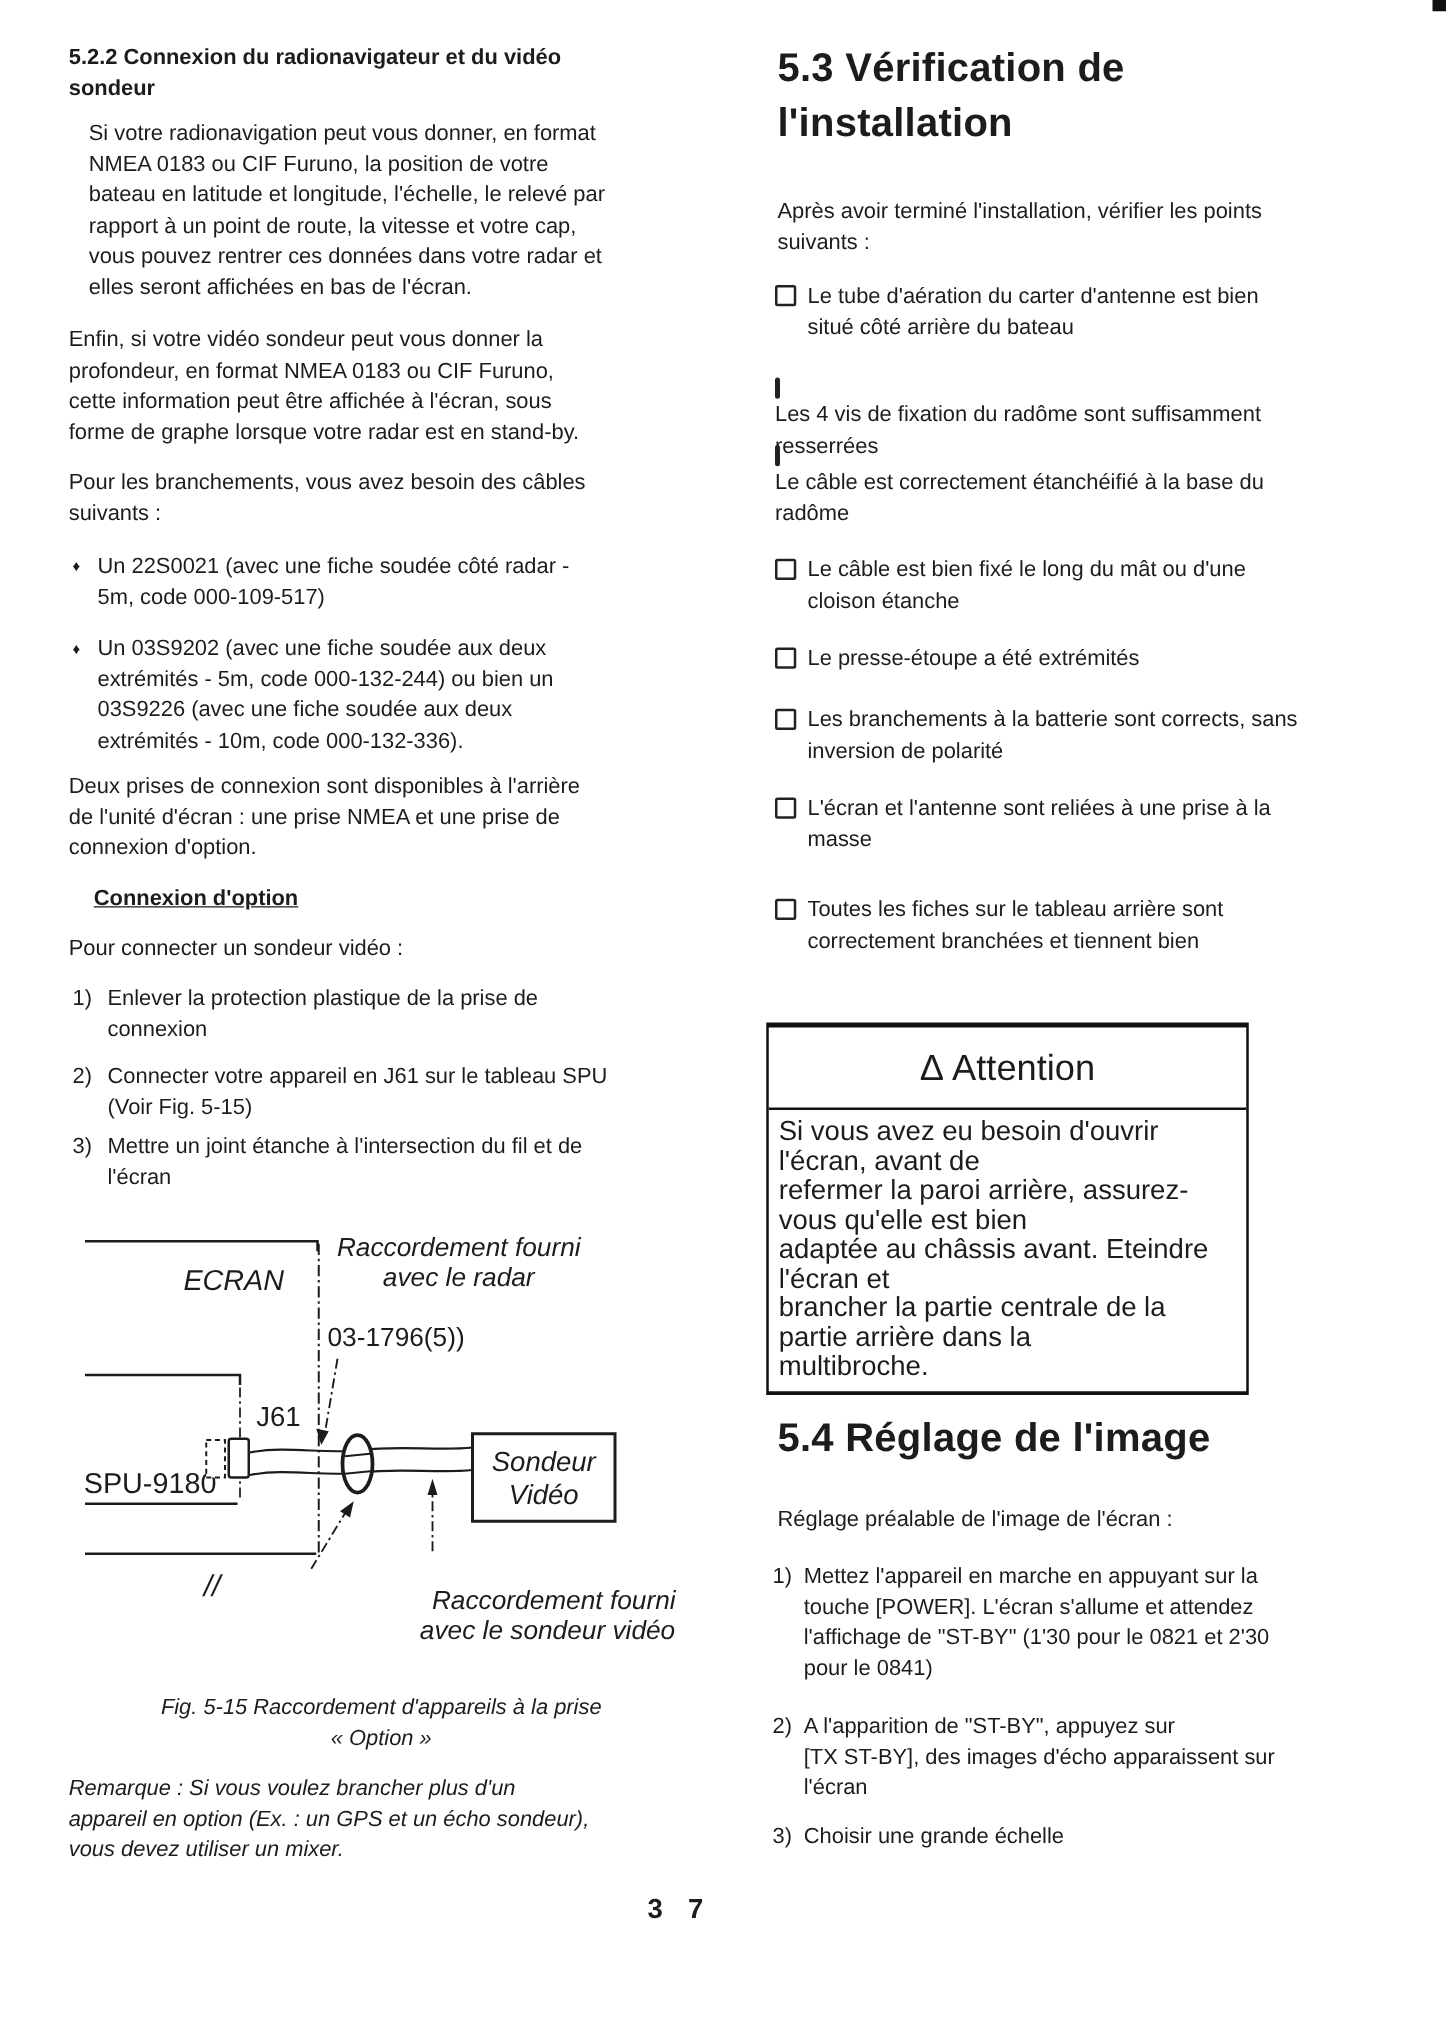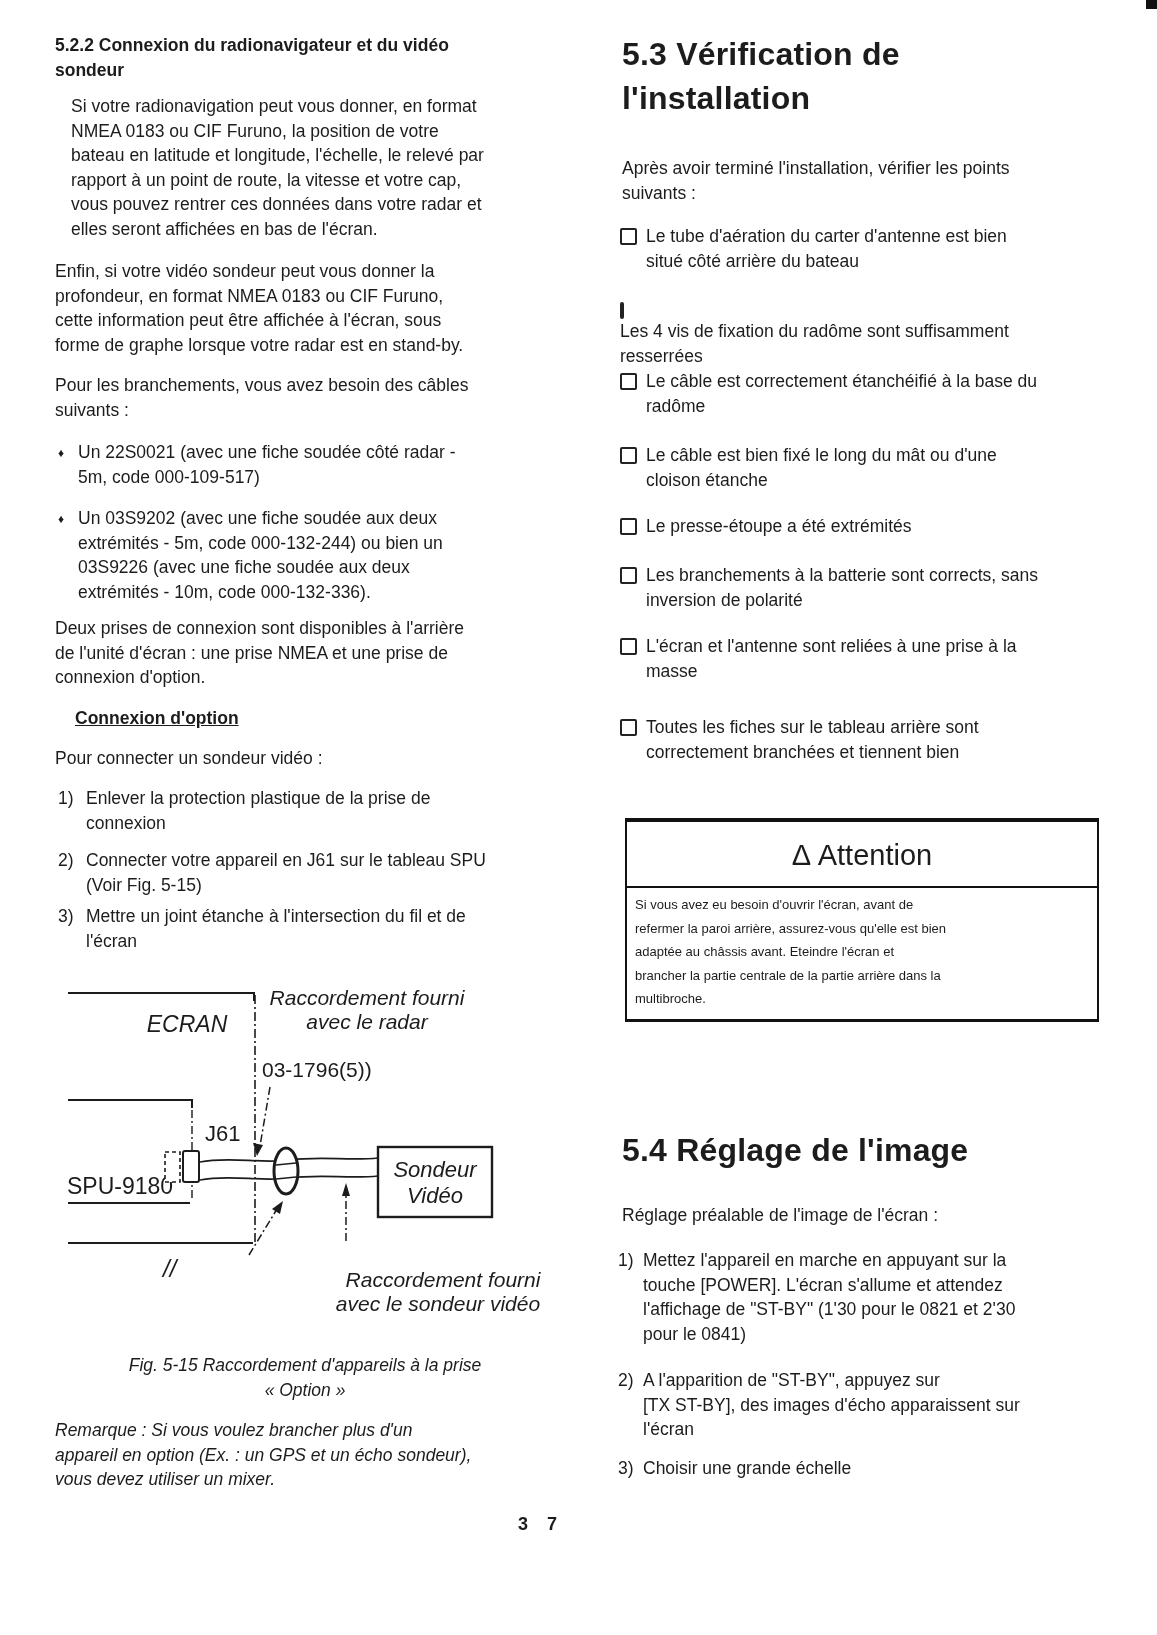--- a/index.html
+++ b/index.html
@@ -13,27 +13,27 @@
   .italic{font-style:italic;}
   .center{text-align:center;}
   .h-big{font-size:32px;line-height:44px;font-weight:bold;white-space:pre-line;letter-spacing:.2px;}
   .underline{text-decoration:underline;margin-left:20px;}
   .flexrow{display:flex;align-items:flex-start;}
   .stepnum{flex:0 0 28px;}
   .stepnum-r{flex:0 0 25px;}
   .bulletmark{flex:0 0 20px;font-size:12px;line-height:24.5px;transform:translateY(1px);}
   .cbox{flex:0 0 13px;height:13px;border:2px solid #222;border-radius:2px;margin:4px 9px 0 0;}
   .cktext{white-space:pre-line;}
-  .attn{position:absolute;left:613px;top:818px;width:474px;border:2px solid #111;
-        border-top-width:4px;border-bottom-width:3px;box-sizing:border-box;margin-left:12px;}
+  .attn{position:absolute;left:613px;top:818px;width:386px;border:2px solid #111;
+        border-top-width:4px;border-bottom-width:3px;box-sizing:border-box;}
   .attn-title{font-size:29px;line-height:34px;text-align:center;padding:16px 0 14px 0;
               border-bottom:2.5px solid #111;}
-  .attn-body{font-size:13px;line-height:23.5px;padding:5px 8px 8px 8px;white-space:pre-line;}
+  .attn-body{font-size:22px;line-height:23.5px;padding:5px 8px 8px 8px;white-space:pre-line;}
   .corner{position:absolute;background:#111;}
-  .pagenum{position:absolute;left:518px;top:1514px;font-size:18px;font-weight:bold;letter-spacing:7px;}
+  .pagenum{position:absolute;left:518px;top:1514px;font-size:22px;font-weight:bold;letter-spacing:7px;}
   svg text{font-family:"Liberation Sans","DejaVu Sans",sans-serif;fill:#1c1c1c;}
 </style>
 </head>
 <body>
 
 <div class="page">
 
   <div class="corner" style="left:1146px;top:0;width:11px;height:9px;"></div>
 
   <div class="blk bold" style="left:55px;top:33px;width:470px;">5.2.2 Connexion du radionavigateur et du vidéo
@@ -152,21 +152,21 @@
   <div class="blk flexrow" style="left:620px;top:224px;width:495px;">
     <span class="cbox"></span>
     <span class="cktext">Le tube d'aération du carter d'antenne est bien
 situé côté arrière du bateau</span>
   </div>
   <div class="blk flexrow" style="left:620px;top:298px;width:495px;flex-direction:column;">
     <span class="cbox"></span>
     <span class="cktext">Les 4 vis de fixation du radôme sont suffisamment
 resserrées</span>
   </div>
-  <div class="blk flexrow" style="left:620px;top:369px;width:495px;">
+  <div class="blk flexrow" style="left:620px;top:352px;width:495px;flex-direction:column;">
     <span class="cbox"></span>
     <span class="cktext">Le câble est correctement étanchéifié à la base du
 radôme</span>
   </div>
   <div class="blk flexrow" style="left:620px;top:443px;width:495px;">
     <span class="cbox"></span>
     <span class="cktext">Le câble est bien fixé le long du mât ou d'une
 cloison étanche</span>
   </div>
   <div class="blk flexrow" style="left:620px;top:514px;width:495px;">

